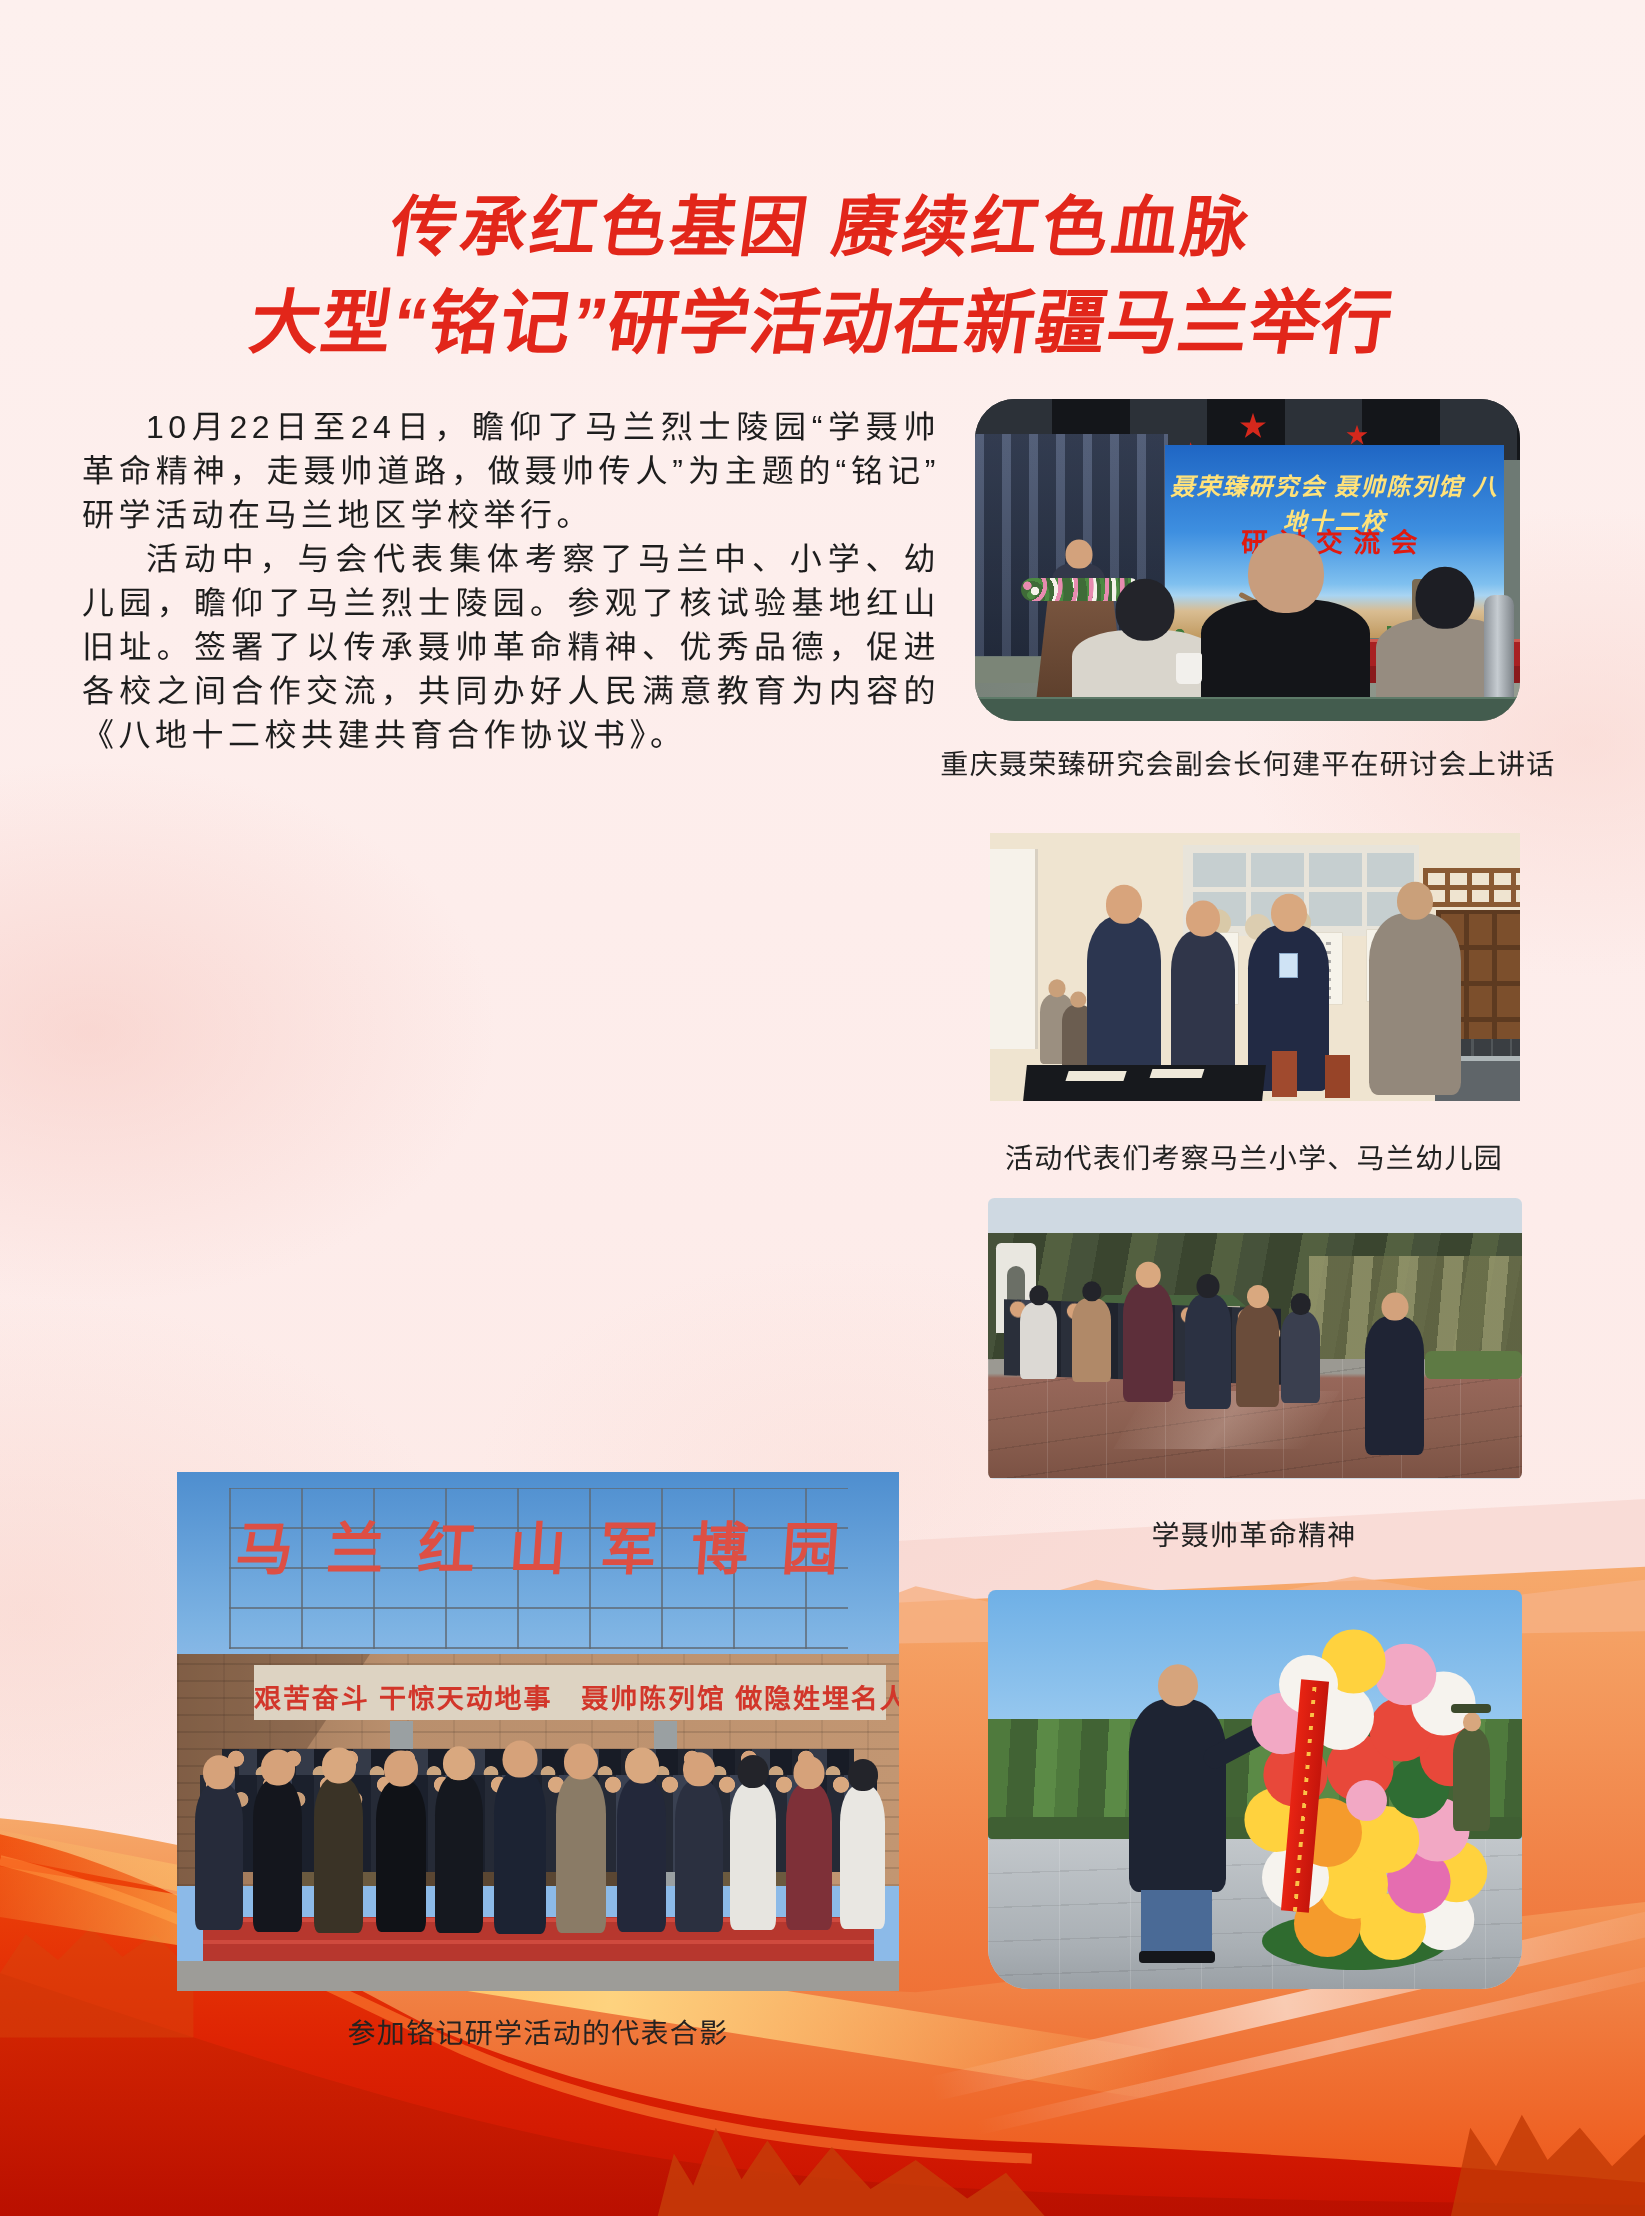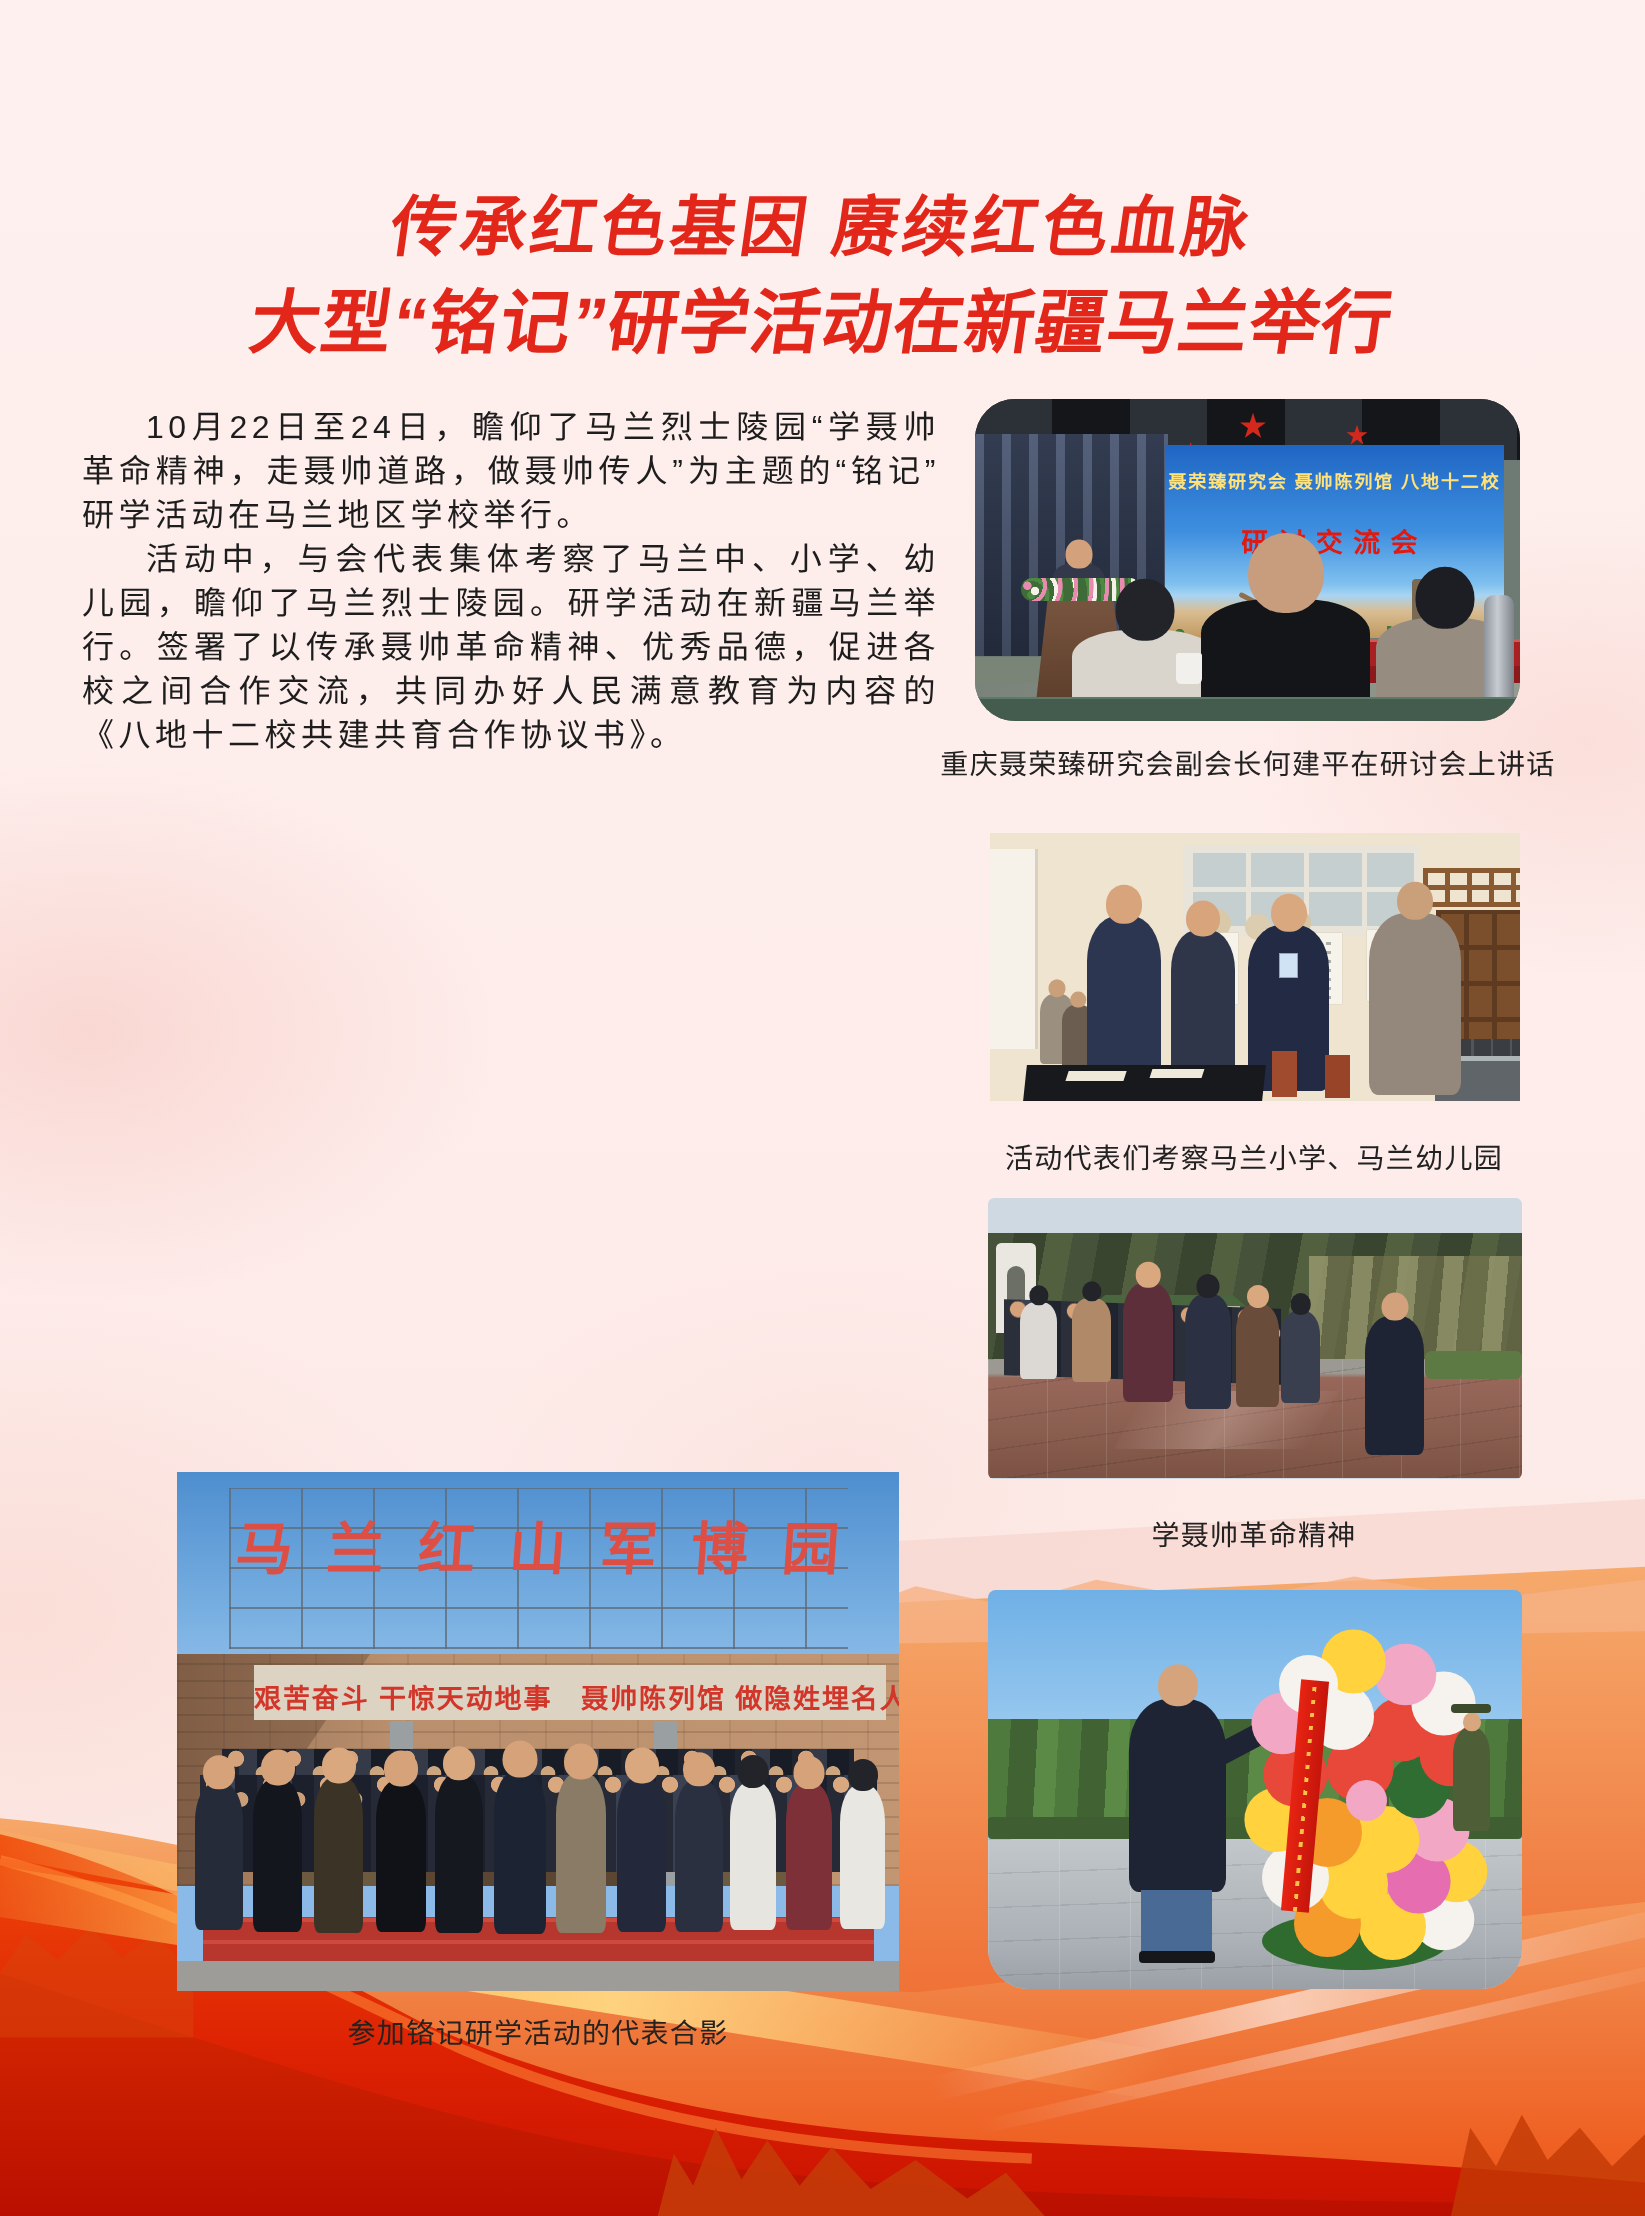--- a/index.html
+++ b/index.html
@@ -99,35 +99,35 @@
   <div class="ray" style="left:922px;top:1986px;width:806px;height:24.5px;transform:rotate(-13deg);
        background:linear-gradient(90deg,rgba(255,255,255,0),rgba(255,255,255,.6) 45%,rgba(255,255,255,.2) 80%,rgba(255,255,255,0));"></div>
   <div class="ray" style="left:967px;top:2038px;width:742px;height:14px;transform:rotate(-13deg);
        background:linear-gradient(90deg,rgba(255,255,255,0),rgba(255,255,255,.4) 50%,rgba(255,255,255,0));"></div>
 
   <div class="title1">传承红色基因 赓续红色血脉</div>
   <div class="title2">大型“铭记”研学活动在新疆马兰举行</div>
 
   <div class="article">
     <p>10月22日至24日，瞻仰了马兰烈士陵园“学聂帅革命精神，走聂帅道路，做聂帅传人”为主题的“铭记”研学活动在马兰地区学校举行。</p>
-    <p>活动中，与会代表集体考察了马兰中、小学、幼儿园，瞻仰了马兰烈士陵园。研学活动在新疆马兰举行。签署了以传承聂帅革命精神、优秀品德，促进各校之间合作交流，共同办好人民满意教育为内容的《八地十二校共建共育合作协议书》。</p>
+    <p>活动中，与会代表集体考察了马兰中、小学、幼儿园，瞻仰了马兰烈士陵园。参观了核试验基地红山旧址。签署了以传承聂帅革命精神、优秀品德，促进各校之间合作交流，共同办好人民满意教育为内容的《八地十二校共建共育合作协议书》。</p>
   </div>
 
   <div class="photo" style="left:975px;top:399px;width:545px;height:322px;border-radius:40px;background:#6e7a74;">
     <div style="position:absolute;left:0;top:0;width:100%;height:61px;
          background:repeating-linear-gradient(90deg,#2c3138 0 77px,#14161a 77px 155px),#2c3138;"></div>
     <div style="position:absolute;left:77px;top:5.2px;width:58px;height:32px;background:#14161a;"></div>
     <span class="star" style="left:264px;top:14px;font-size:28px;">★</span>
     <span class="star" style="left:206px;top:43px;font-size:19.3px;">★</span>
     <span class="star" style="left:371px;top:26px;font-size:22px;">★</span>
     <div style="position:absolute;left:0;top:35px;width:193px;height:222px;
          background:repeating-linear-gradient(90deg,rgba(255,255,255,.08) 0 9px,rgba(0,0,0,.28) 9px 27px),linear-gradient(180deg,#46536f,#2e3950);"></div>
     <div style="position:absolute;left:190px;top:46px;width:339px;height:193px;
          background:linear-gradient(180deg,#1f66c4 0%,#3e8fe0 45%,#7fc0ef 72%,#a8d4f2 78%,#d9bd92 86%,#c0995f 100%);">
-      <div style="position:absolute;left:0;top:22px;width:100%;text-align:center;color:#ffe27a;font-size:18px;font-weight:700;letter-spacing:1.9px;">聂荣臻研究会 聂帅陈列馆 八地十二校</div>
+      <div style="position:absolute;left:0;top:22px;width:100%;text-align:center;color:#ffe27a;font-size:24px;font-weight:700;letter-spacing:1.9px;font-style:italic;">聂荣臻研究会 聂帅陈列馆 八地十二校</div>
       <div style="position:absolute;left:0;top:76px;width:100%;text-align:center;color:#e01a10;font-size:27px;font-weight:700;letter-spacing:10.3px;">研讨交流会</div>
       <div style="position:absolute;right:64px;bottom:18px;width:28px;height:41px;background:#7a6a52;border-radius:3.9px 3.9px 0 0;"></div>
       <div style="position:absolute;left:45px;bottom:19.3px;width:77px;height:5.2px;background:#8a6a4a;transform:rotate(-22deg);border-radius:2.6px;"></div>
       <div style="position:absolute;left:71px;bottom:28px;width:58px;height:5.2px;background:#926f4b;transform:rotate(28deg);border-radius:2.6px;"></div>
     </div>
     <div style="position:absolute;left:197px;top:227px;width:335px;height:17px;
          background:repeating-radial-gradient(circle at 7.7px 7.7px,#3f7a3a 0 4.5px,rgba(0,0,0,0) 5.2px 23px);"></div>
     <div style="position:absolute;left:190px;top:240px;width:355px;height:27px;background:#a82022;border-top:3.2px solid #cf5a50;"></div>
     <div style="position:absolute;left:190px;top:267px;width:355px;height:17px;background:#8a1a1c;"></div>
     <div style="position:absolute;left:0;top:258px;width:193px;height:64px;background:#7b8577;"></div>

